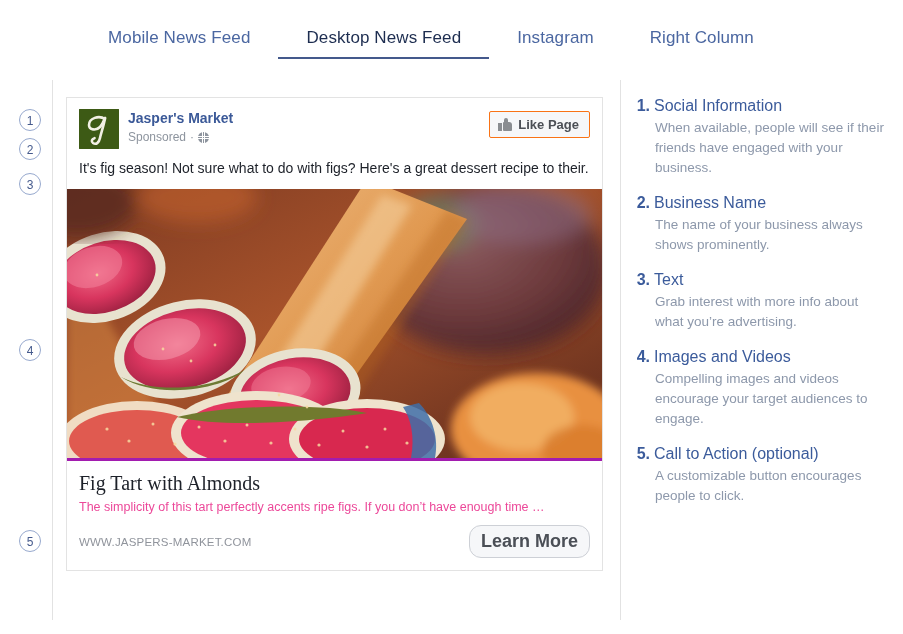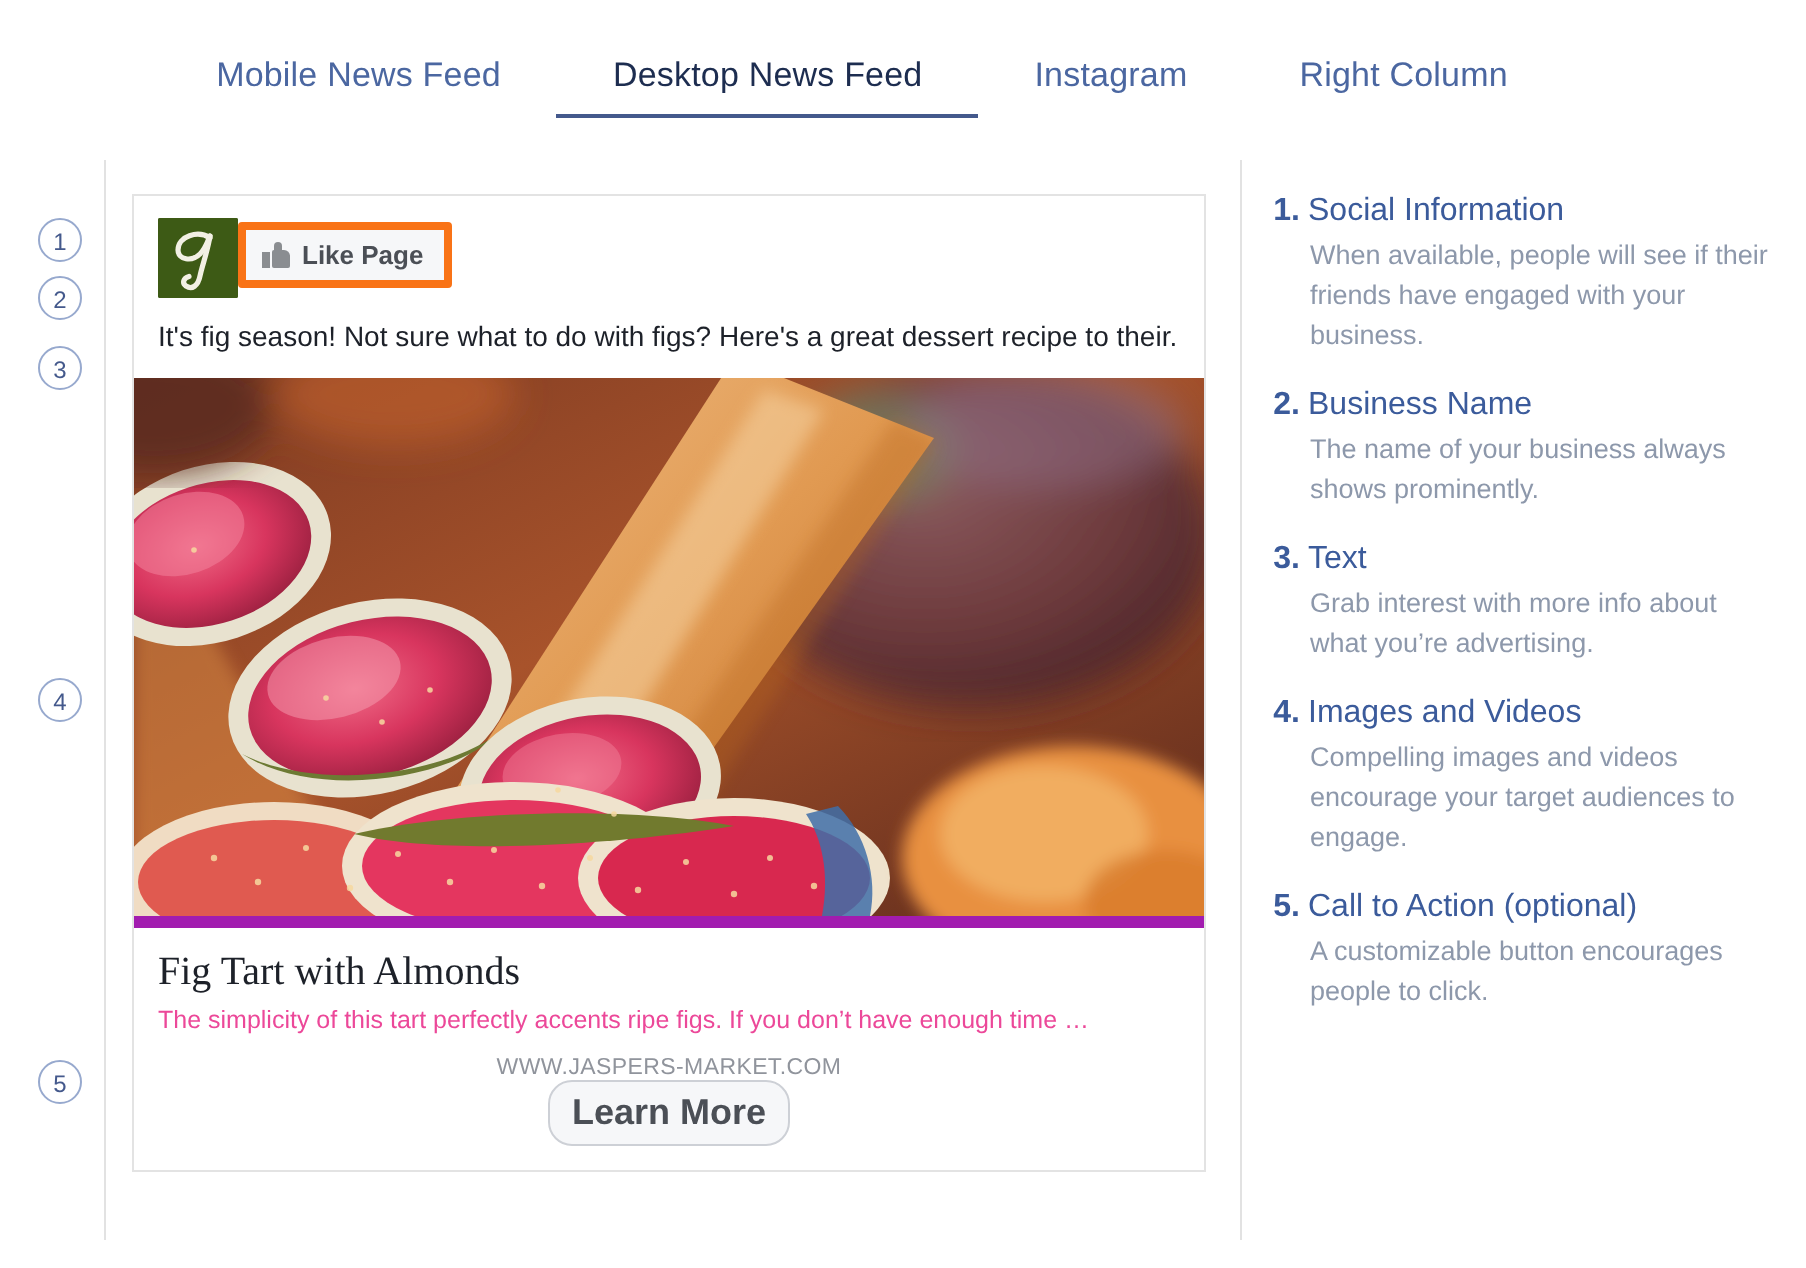--- a/index.html
+++ b/index.html
@@ -150,21 +150,21 @@
     position:absolute; left:0px; top:4px;
     width:11px; height:3px;
     border-top:1px solid #fff; border-bottom:1px solid #fff;
     box-sizing:border-box;
   }
 
   .likebtn {
     flex: 0 0 auto;
     margin-top: 2px;
     background: #f6f7f9;
-    border: 4px solid #f97316;
+    border: 1px solid #f97316;
     border-radius: 2px;
     padding: 5px 10px 5px 8px;
     font-size: 13px;
     font-weight: bold;
     color: #4b4f56;
     display: flex;
     align-items: center;
     gap: 6px;
     cursor: pointer;
     white-space: nowrap;
@@ -206,21 +206,21 @@
     width: 100%;
     height: 269px;
     display: block;
     position: relative;
     overflow: hidden;
     background: #8a4a2a;
   }
 
   .link-area {
     padding: 10px 12px 12px 12px;
-    border-top: 6px solid #a21caf;
+    border-top: 3px solid #a21caf;
     background:#fff;
   }
   .link-title {
     font-family: "Liberation Serif", serif;
     font-size: 20px;
     color: #1d2129;
     line-height: 24px;
     margin-bottom: 4px;
   }
   .link-desc {
@@ -228,21 +228,20 @@
     color: #ec4899;
     line-height: 17px;
     margin-bottom: 9px;
     white-space: nowrap;
     overflow: hidden;
   }
   .link-foot {
     display:flex;
     align-items:center;
     justify-content: space-between;
-    flex-direction: column;
   }
   .link-url {
     font-size: 11.5px;
     color: #90949c;
     letter-spacing: .2px;
   }
   .ctabtn {
     background: #f6f7f9;
     border: 1px solid #cdd0d6;
     border-radius: 12px;
@@ -318,20 +317,28 @@
         <div class="avatar">
           <svg width="40" height="40" viewBox="0 0 40 40">
             <rect width="40" height="40" fill="#3d5a15"></rect>
             <g fill="none" stroke="#f2f0e4" stroke-width="2.6" stroke-linecap="round">
               <path d="M26 10 C20 6, 10 9, 10 16 C10 21, 17 22, 21 18 C24 15, 25 11, 26 9"></path>
               <path d="M26 9 C25 16, 22 24, 21 29 C20 34, 17 36, 14 34 C12 32.6, 12.6 30, 15.5 29.2"></path>
             </g>
           </svg>
         </div>
 
+        <div class="head-text">
+          <div class="pagename">Jasper's Market</div>
+          <div class="subline">
+            <span>Sponsored</span>
+            <span>·</span>
+            <span class="globe"></span>
+          </div>
+        </div>
 
         <div class="likebtn">
           <span class="thumb">
               <i></i>
             </span>
           <span>Like Page</span>
         </div>
       </div>
 
       <div class="card-body">It's fig season! Not sure what to do with figs? Here's a great dessert recipe to their.</div>

